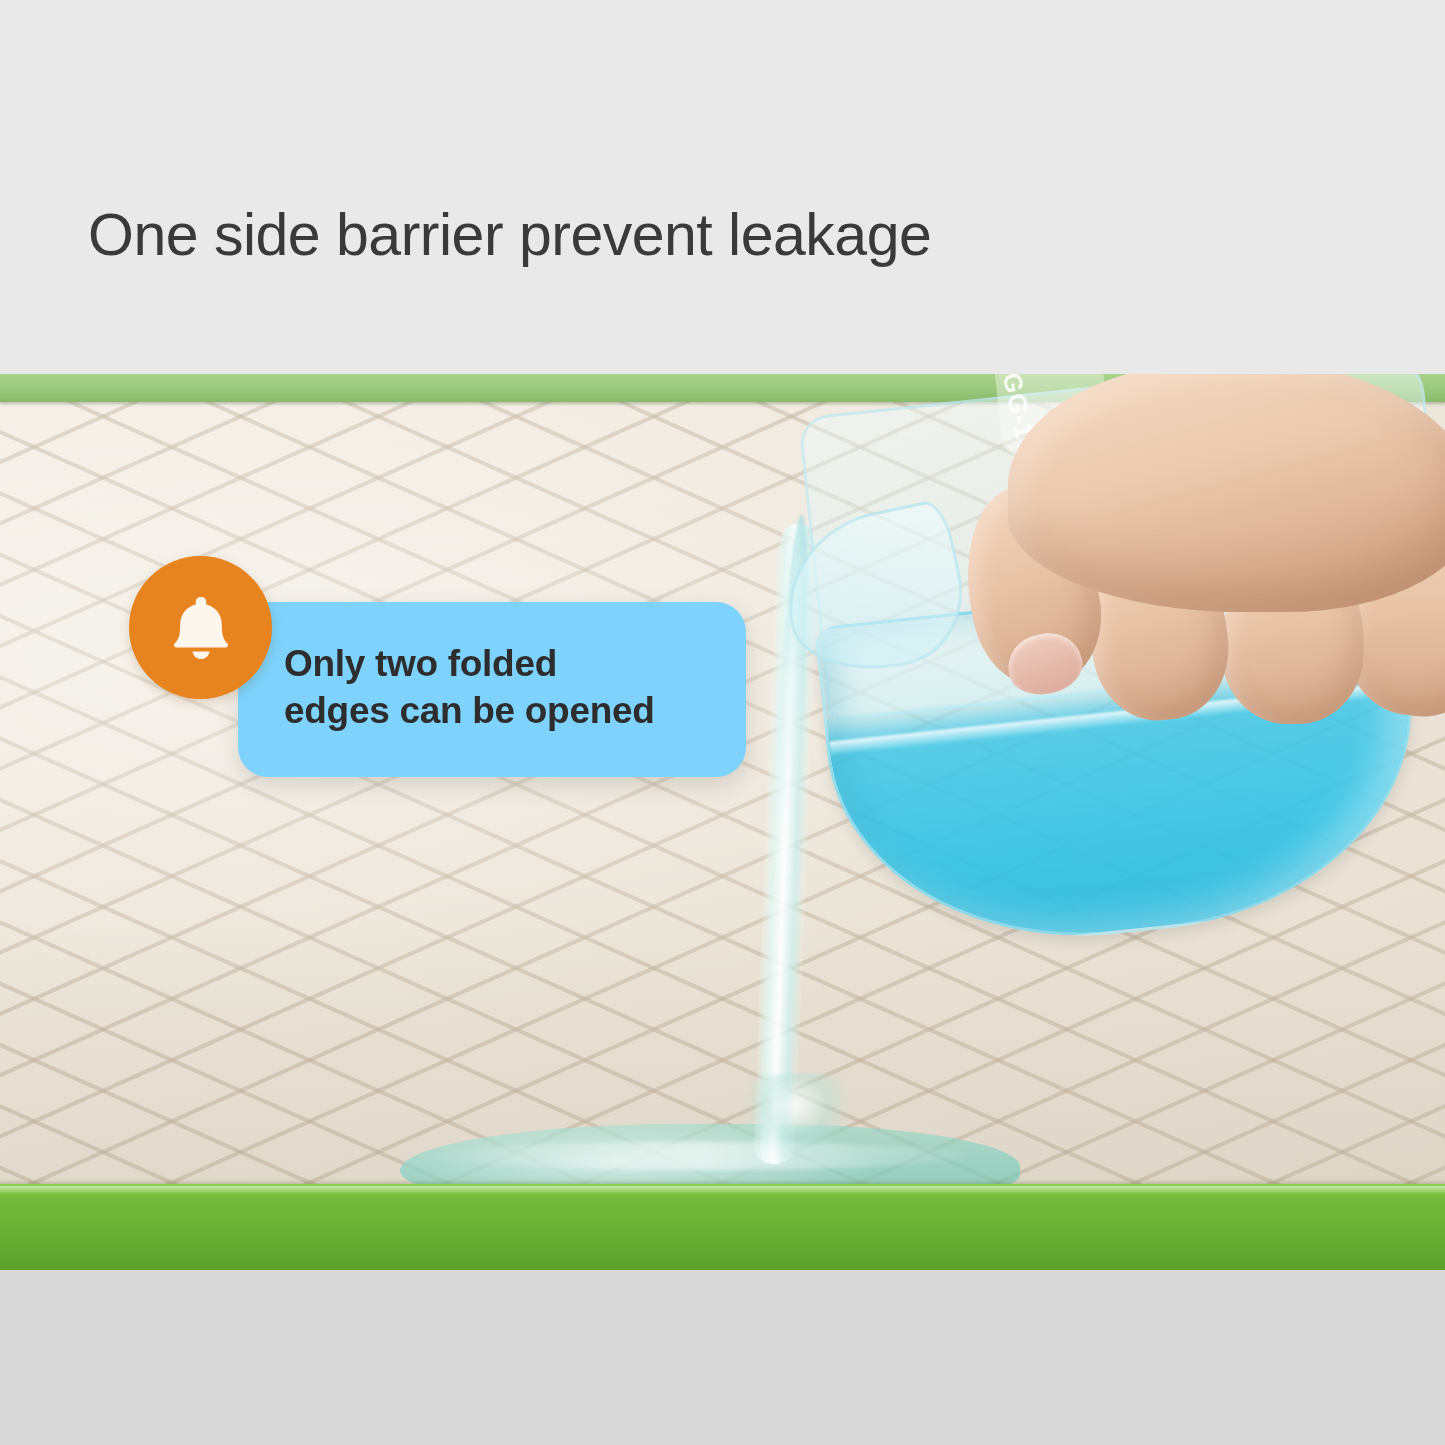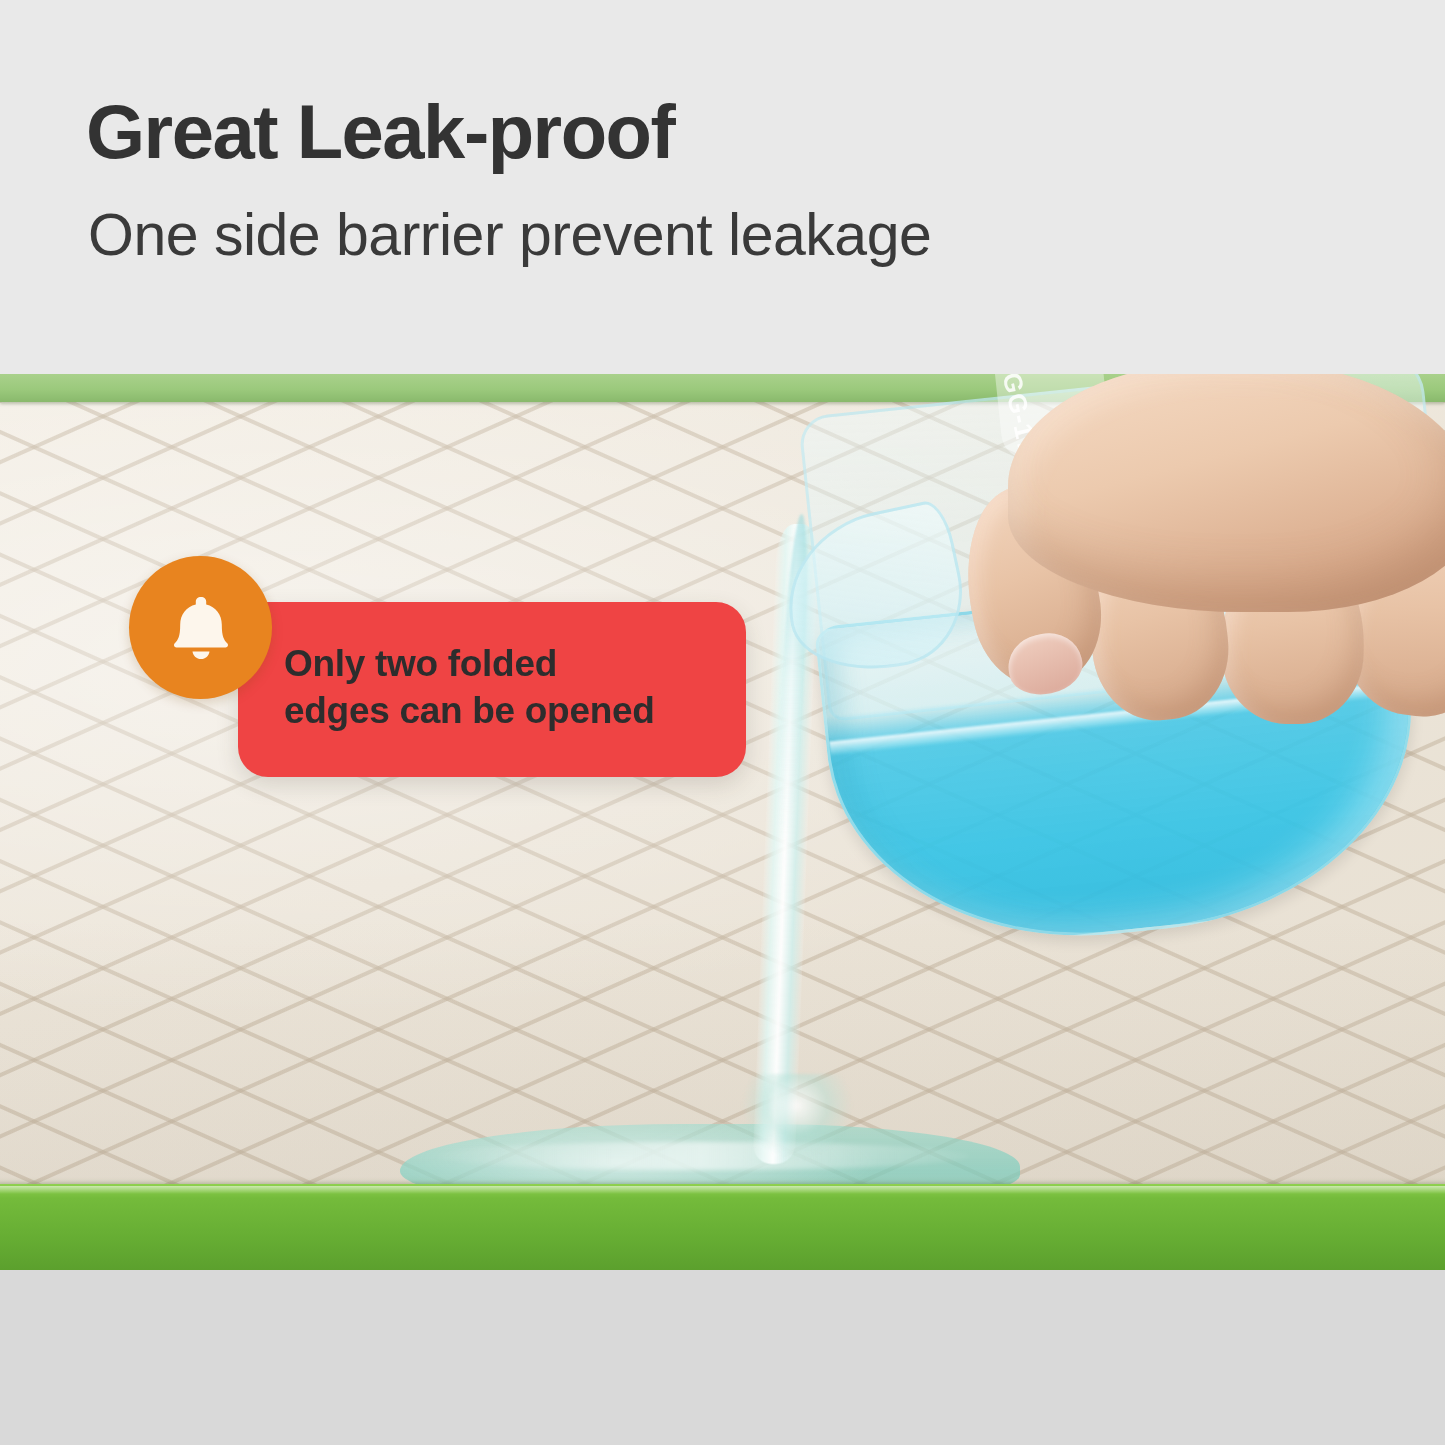--- a/index.html
+++ b/index.html
@@ -352,21 +352,21 @@
     z-index: 11;
   }
 
   
   .callout-card {
     position: absolute;
     left: 238px;
     top: 602px;
     width: 508px;
     height: 175px;
-    background: #ef4444;
+    background: #7dd3fc;
     border-radius: 30px;
     box-shadow: 0 8px 22px rgba(60,55,45,0.16);
     z-index: 20;
   }
   .callout-text {
     position: absolute;
     left: 46px;
     top: 38px;
     font-size: 37px;
     font-weight: 700;
@@ -404,21 +404,20 @@
     height: 159px;
     background: #d9d9d9;
   }
 </style>
 </head>
 <body>
 
 <div id="stage">
 
   <div class="header-band">
-    <div class="headline">Great Leak-proof</div>
     <div class="subhead">One side barrier prevent leakage</div>
   </div>
 
   <div class="photo">
 
     <div class="green-top"></div>
 
     <div class="pad">
       <div class="pad-shade"></div>
     </div>

